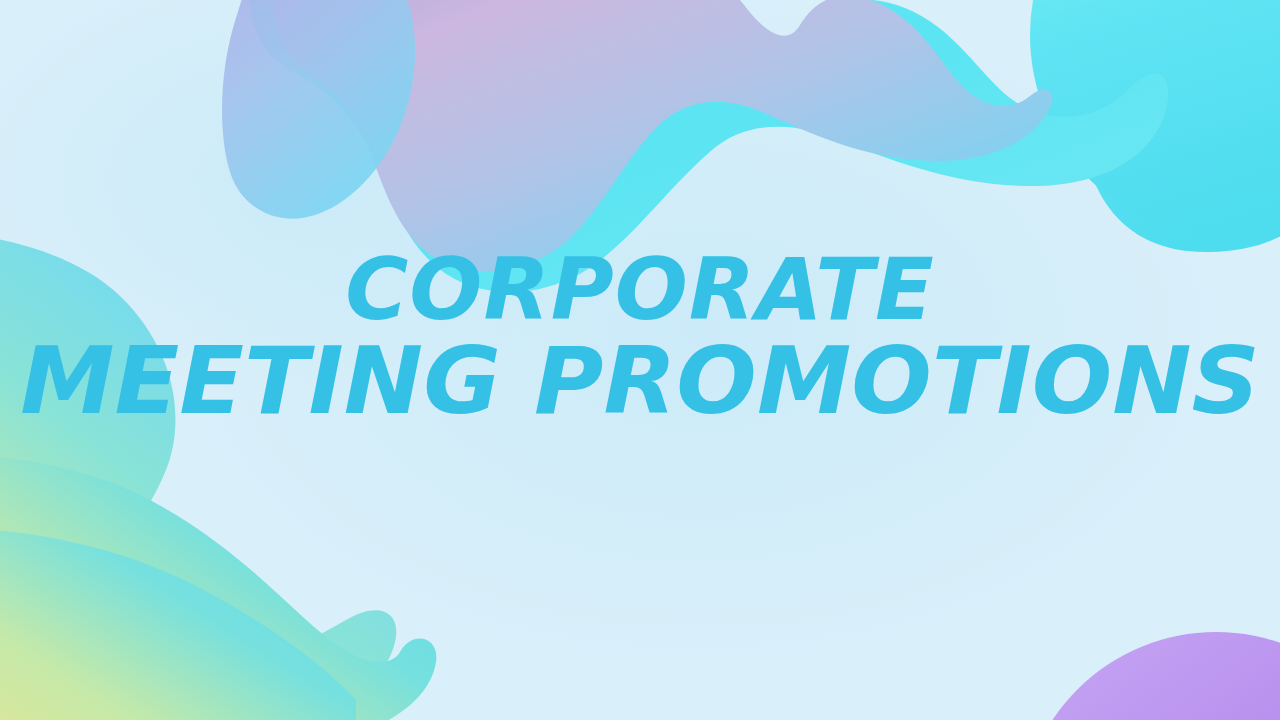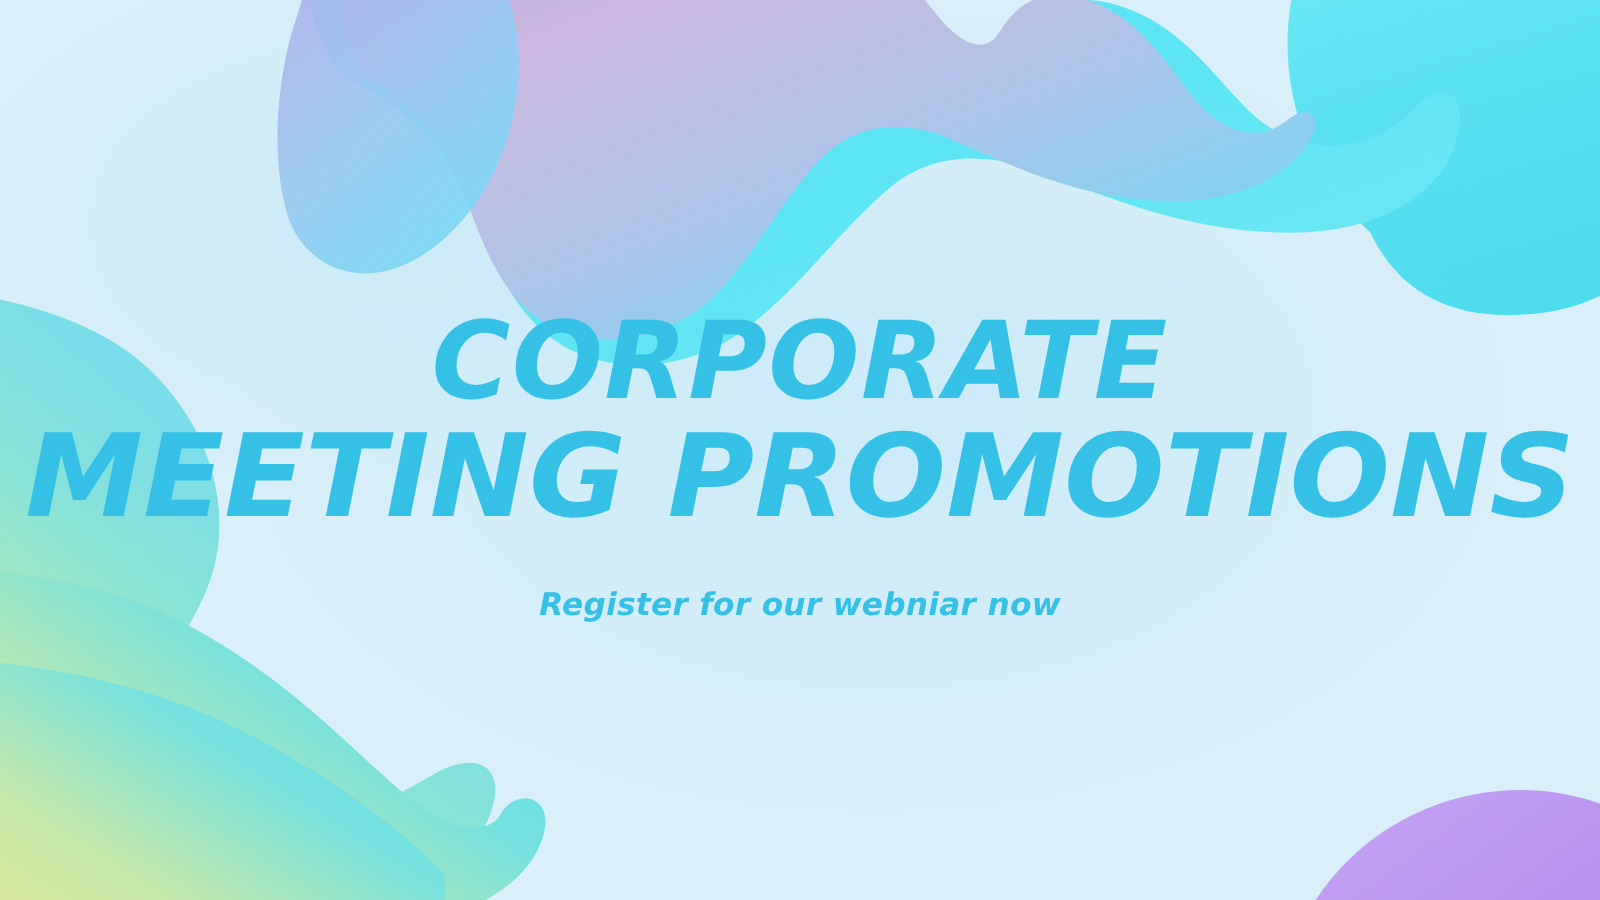--- a/index.html
+++ b/index.html
@@ -215,16 +215,15 @@
     <g>
       <circle cx="1216" cy="828" r="196" fill="url(#gradPurple)"></circle>
     </g>
 
     <rect x="0" y="0" width="1280" height="720" fill="#dff3fb" opacity="0.06"></rect>
   </svg>
 
   <div class="content">
     <div class="headline headline-line1">CORPORATE</div>
     <div class="headline headline-line2">MEETING PROMOTIONS</div>
-    <div class="subtitle">Register for our webniar now</div>
   </div>
 
 </div>
 
 </body></html>

